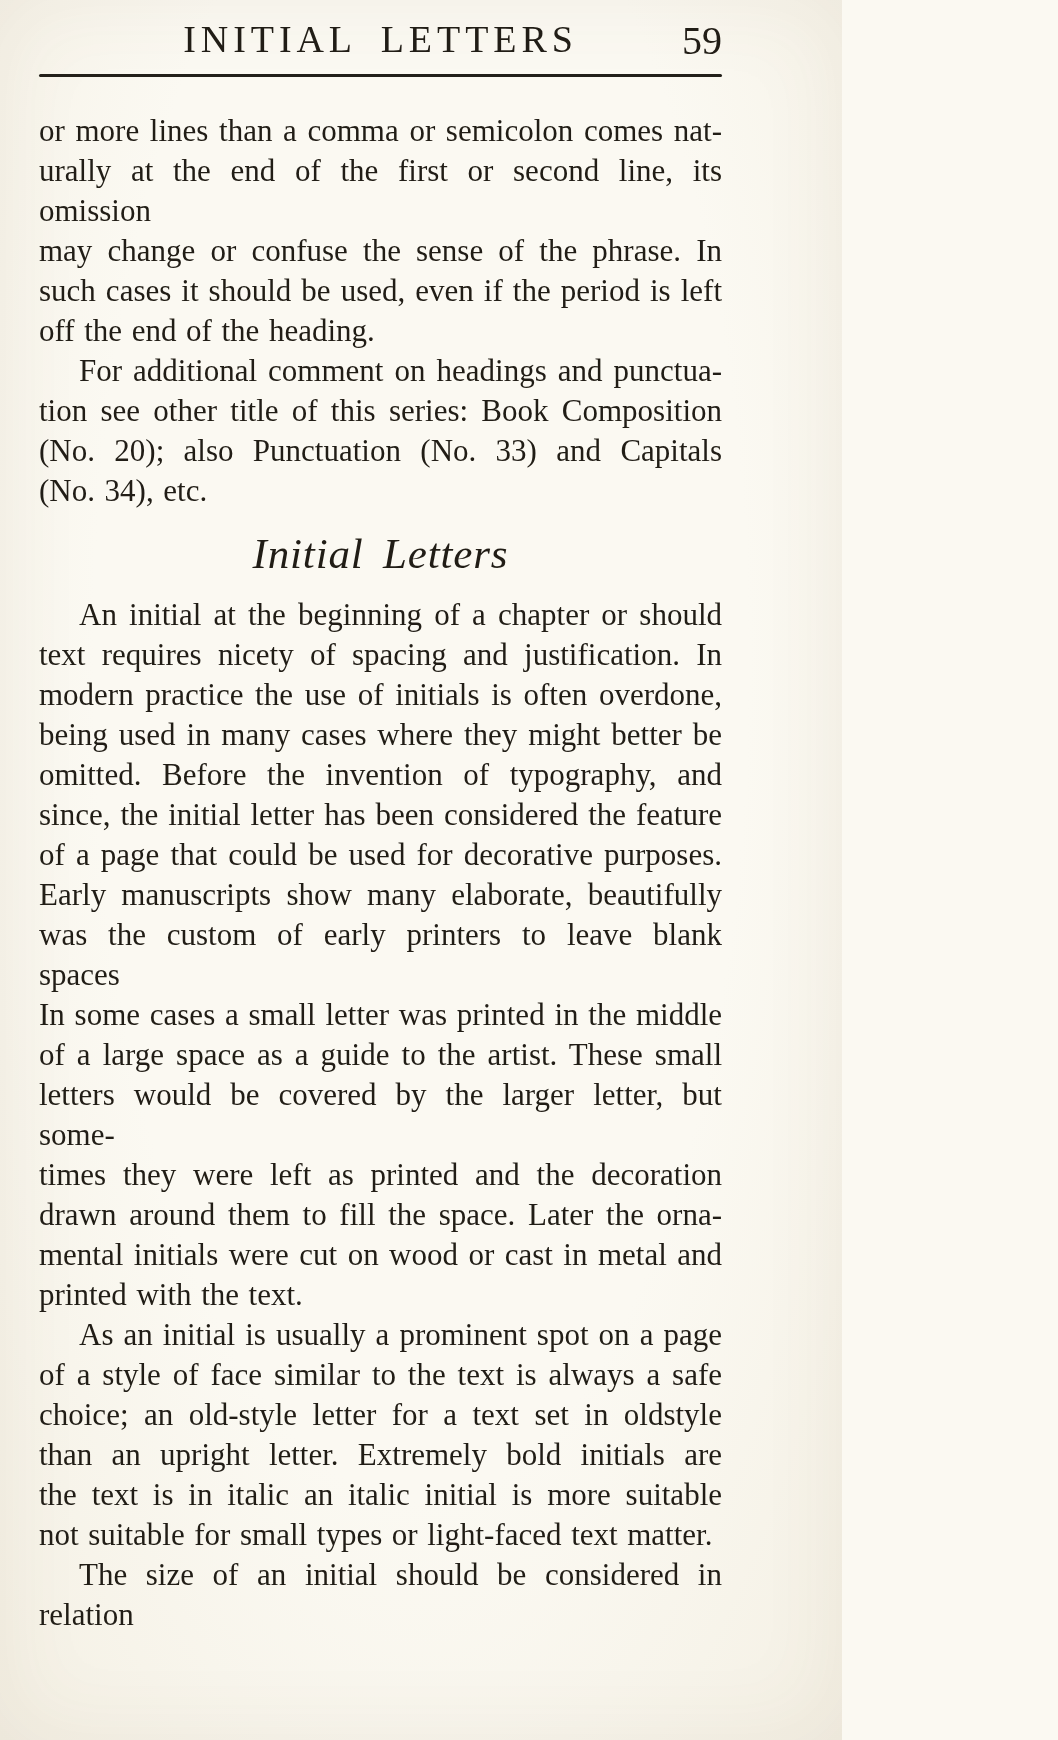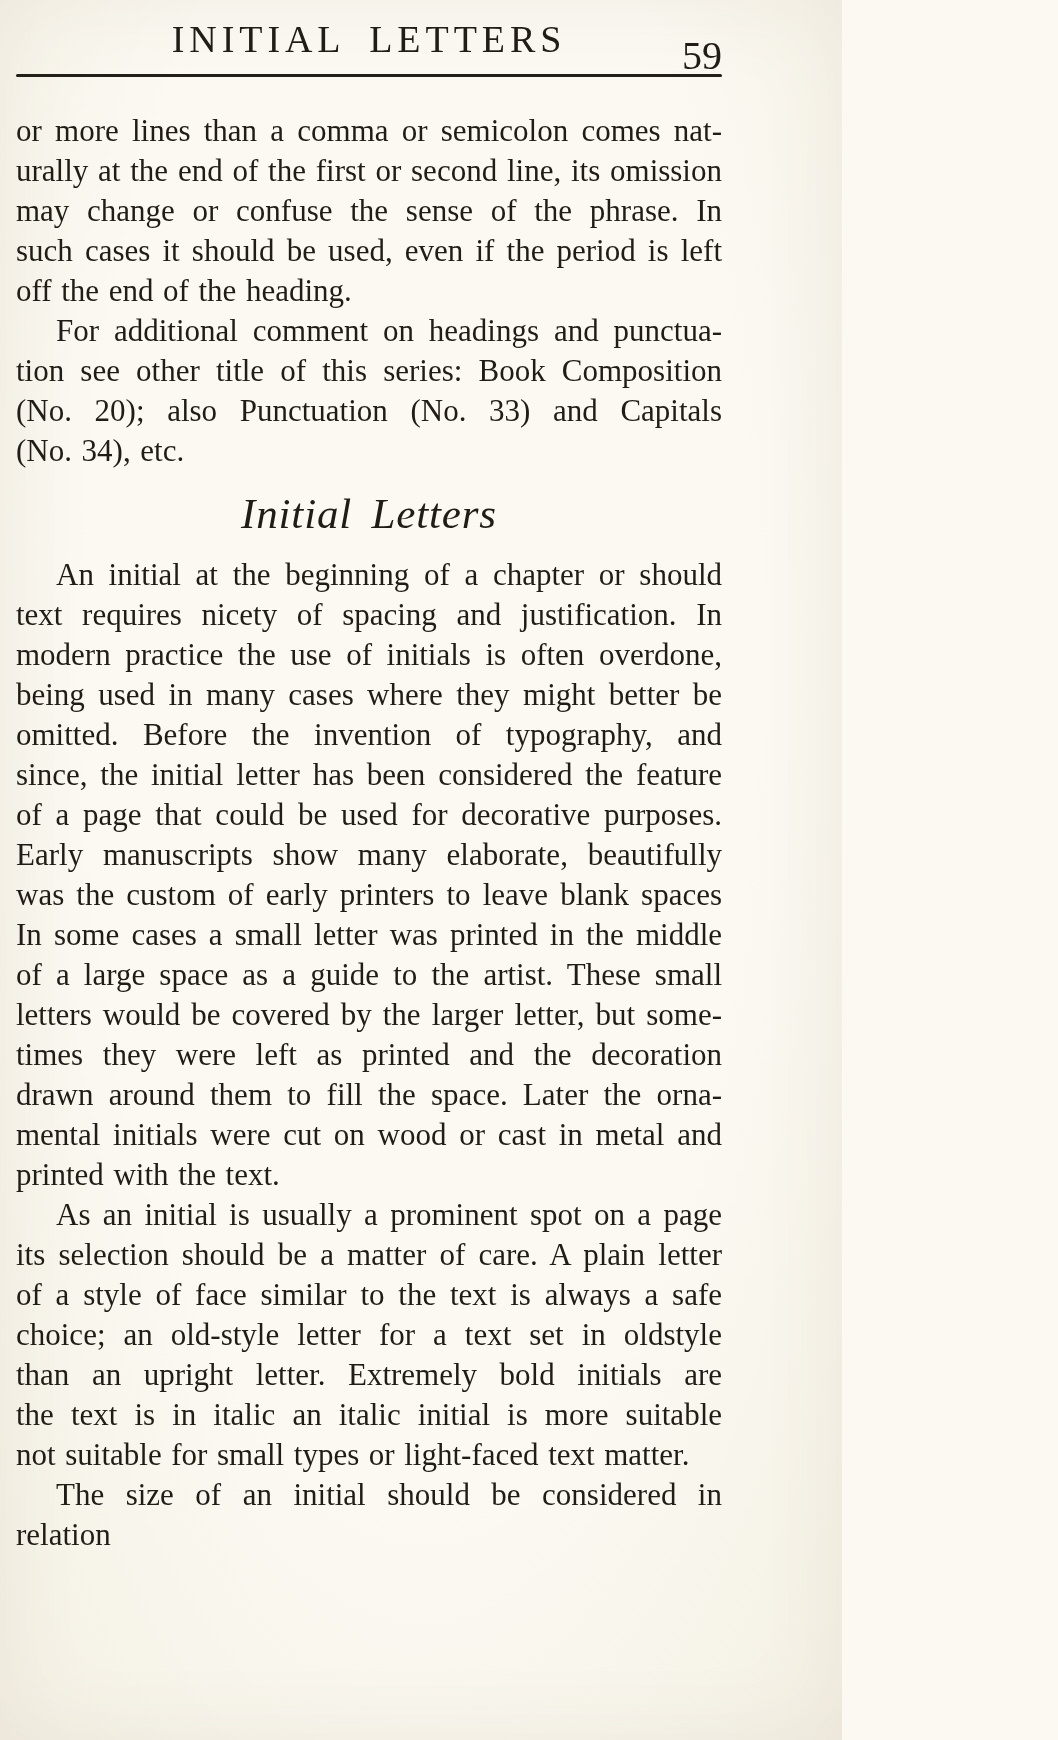--- a/index.html
+++ b/index.html
@@ -13,40 +13,40 @@
     width: 1058px;
     height: 1740px;
     overflow: hidden;
     background: var(--paper);
     font-family: "Liberation Serif", "DejaVu Serif", serif;
     color: var(--ink);
   }
   .page {
     width: 842px;
     height: 1740px;
-    padding: 14px 120px 0 16px;
+    padding: 14px 120px 0 39px;
     background: radial-gradient(ellipse at 50% 38%, var(--paper) 55%, var(--paper-edge) 100%);
     box-shadow: inset 0 0 90px rgba(110, 90, 50, 0.07);
   }
   .page-header {
     position: relative;
     width: 100%;
     height: 52px;
   }
   .running-head {
     text-align: center;
     font-size: 38px;
     line-height: 50px;
     letter-spacing: 0.13em;
     word-spacing: 0.28em;
   }
   .page-number {
     position: absolute;
     right: 0;
-    top: 17px;
+    top: 2px;
     font-size: 40px;
     line-height: 50px;
     font-family: Liberation Serif, serif;
   }
   .header-rule {
     margin-top: 8px;
     height: 3px;
     width: 100%;
     background: #23201a;
     border-radius: 2px;
@@ -117,21 +117,20 @@
         <div class="line">In some cases a small letter was printed in the middle</div>
         <div class="line">of a large space as a guide to the artist. These small</div>
         <div class="line">letters would be covered by the larger letter, but some-</div>
         <div class="line">times they were left as printed and the decoration</div>
         <div class="line">drawn around them to fill the space. Later the orna-</div>
         <div class="line">mental initials were cut on wood or cast in metal and</div>
         <div class="line last-line">printed with the text.</div>
       </div>
       <div class="paragraph indent">
         <div class="line">As an initial is usually a prominent spot on a page</div>
-        <div class="line">its selection should be a matter of care. A plain letter</div>
         <div class="line">of a style of face similar to the text is always a safe</div>
         <div class="line">choice; an old-style letter for a text set in oldstyle</div>
         <div class="line">than an upright letter. Extremely bold initials are</div>
         <div class="line">the text is in italic an italic initial is more suitable</div>
         <div class="line last-line">not suitable for small types or light-faced text matter.</div>
       </div>
       <div class="paragraph indent">
         <div class="line">The size of an initial should be considered in relation</div>
       </div>
     </main>

